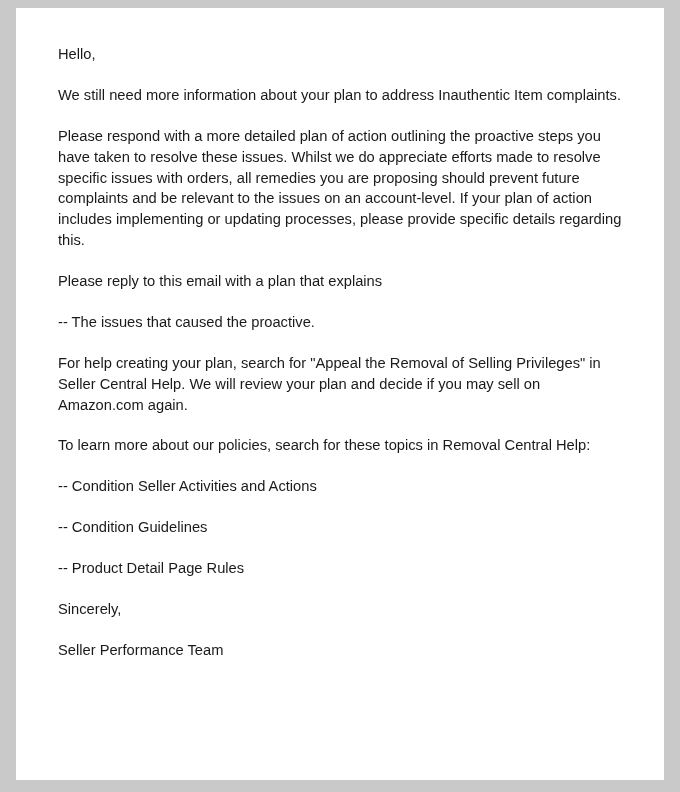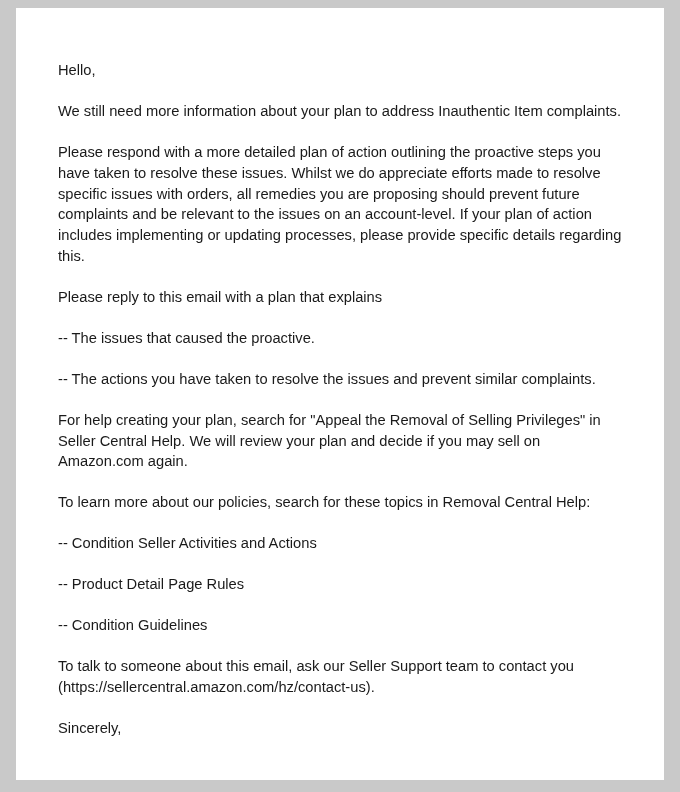--- a/index.html
+++ b/index.html
@@ -25,40 +25,39 @@
     padding: 36px 42px 20px 42px;
     overflow: hidden;
     position: relative;
   }
   .email-body {
     color: #1a1a1a;
     font-size: 14.7px;
     line-height: 1.42;
   }
   .para {
-    margin: 16px 0 20px 0;
+    margin: 0 0 20px 0;
     white-space: pre-wrap;
   }
   .para:last-child {
     margin-bottom: 0;
   }
 </style>
 </head>
 <body>
 
 <div class="page">
   <div class="email-body">
     <p class="para">Hello,</p>
     <p class="para">We still need more information about your plan to address Inauthentic Item complaints.</p>
     <p class="para">Please respond with a more detailed plan of action outlining the proactive steps you have taken to resolve these issues. Whilst we do appreciate efforts made to resolve specific issues with orders, all remedies you are proposing should prevent future complaints and be relevant to the issues on an account-level. If your plan of action includes implementing or updating processes, please provide specific details regarding this.</p>
     <p class="para">Please reply to this email with a plan that explains</p>
     <p class="para">-- The issues that caused the proactive.</p>
-    <p class="para">-- The actions you have taken to resolve the issues and prevent similar complaints.</p>
     <p class="para">For help creating your plan, search for "Appeal the Removal of Selling Privileges" in Seller Central Help. We will review your plan and decide if you may sell on Amazon.com again.</p>
     <p class="para">To learn more about our policies, search for these topics in Removal Central Help:</p>
     <p class="para">-- Condition Seller Activities and Actions</p>
+    <p class="para">-- Condition Guidelines</p>
     <p class="para">-- Product Detail Page Rules</p>
-    <p class="para">-- Condition Guidelines</p>
-    <p class="para">To talk to someone about this email, ask our Seller Support team to contact you (https://sellercentral.amazon.com/hz/contact-us).</p>
     <p class="para">Sincerely,</p>
+    <p class="para">Seller Performance Team</p>
 
   </div>
 </div>
 
 </body></html>

